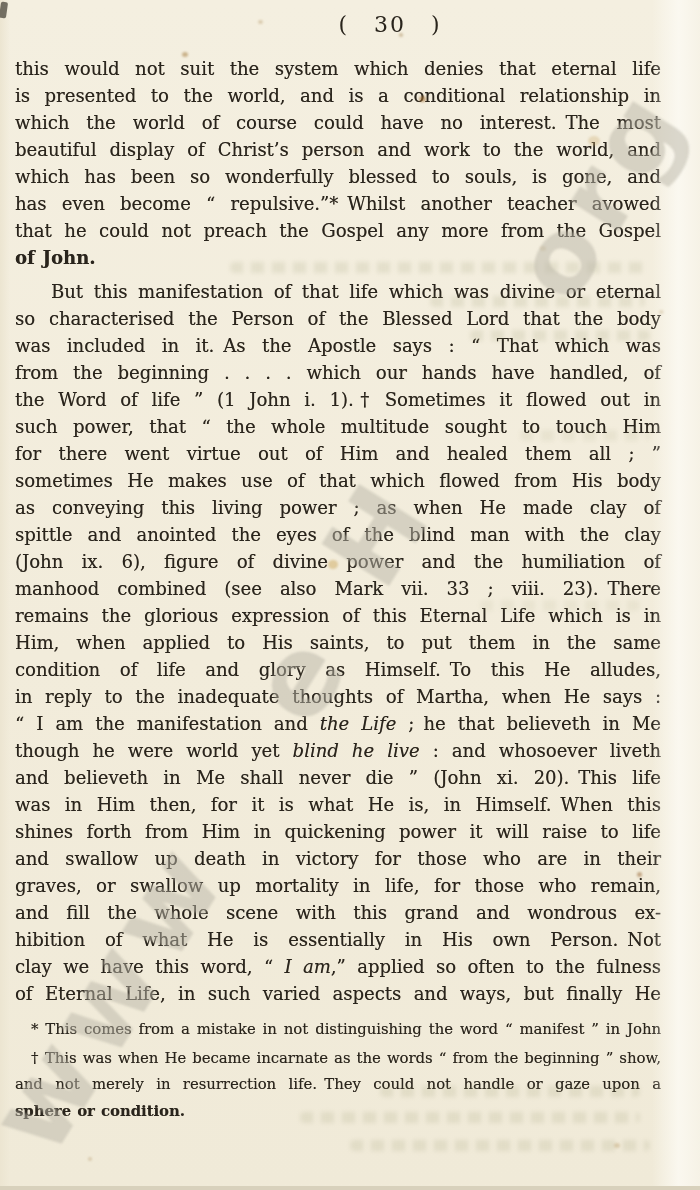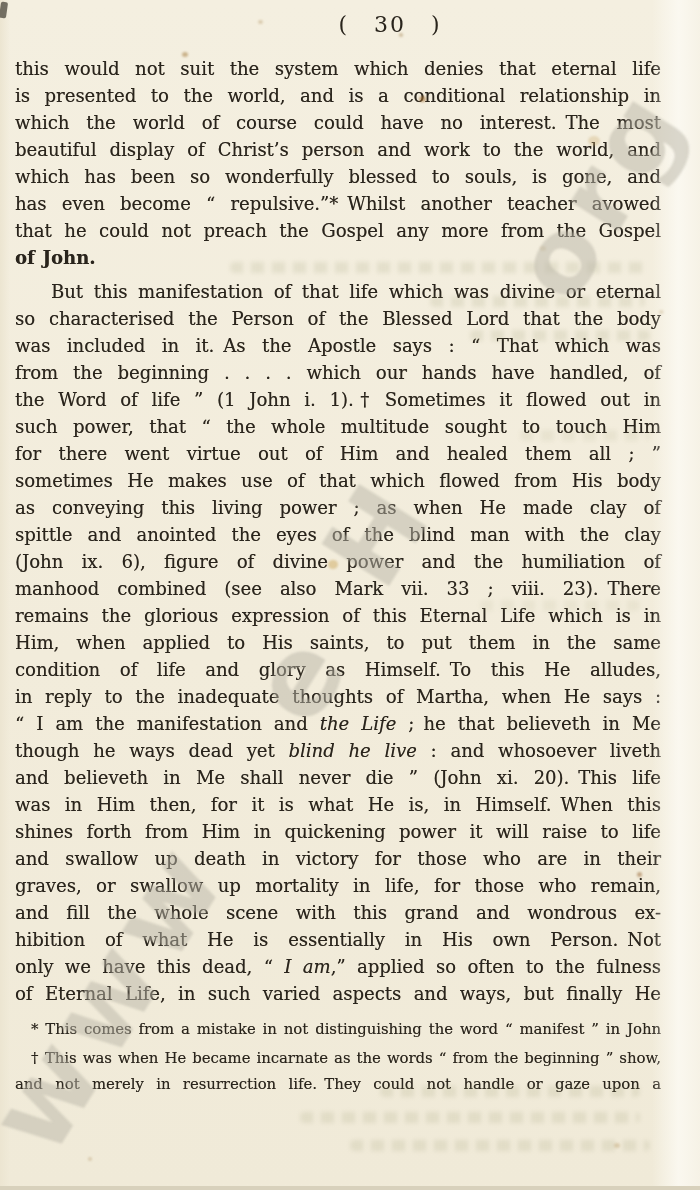--- a/index.html
+++ b/index.html
@@ -104,40 +104,41 @@
         <div class="line"><span>sometimes He makes use of that which flowed from His body</span></div>
         <div class="line"><span>as conveying this living power ; as when He made clay of</span></div>
         <div class="line"><span>spittle and anointed the eyes of the blind man with the clay</span></div>
         <div class="line"><span>(John ix. 6), figure of divine power and the humiliation of</span></div>
         <div class="line"><span>manhood combined (see also Mark vii. 33 ; viii. 23). There</span></div>
         <div class="line"><span>remains the glorious expression of this Eternal Life which is in</span></div>
         <div class="line"><span>Him, when applied to His saints, to put them in the same</span></div>
         <div class="line"><span>condition of life and glory as Himself. To this He alludes,</span></div>
         <div class="line"><span>in reply to the inadequate thoughts of Martha, when He says :</span></div>
         <div class="line"><span>“ I am the manifestation and </span><i>the Life</i><span> ; he that believeth in Me</span></div>
-        <div class="line"><span>though he ways dead yet </span><i>blind he live</i><span> : and whosoever liveth</span></div>
+        <div class="line"><span>though he were world yet </span><i>blind he live</i><span> : and whosoever liveth</span></div>
         <div class="line"><span>and believeth in Me shall never die ” (John xi. 20). This life</span></div>
         <div class="line"><span>was in Him then, for it is what He is, in Himself. When this</span></div>
         <div class="line"><span>shines forth from Him in quickening power it will raise to life</span></div>
         <div class="line"><span>and swallow up death in victory for those who are in their</span></div>
         <div class="line"><span>graves, or swallow up mortality in life, for those who remain,</span></div>
         <div class="line"><span>and fill the whole scene with this grand and wondrous ex-</span></div>
         <div class="line"><span>hibition of what He is essentially in His own Person. Not</span></div>
-        <div class="line"><span>only we have this dead, “ </span><i>I am</i><span>,” applied so often to the fulness</span></div>
+        <div class="line"><span>clay we have this word, “ </span><i>I am</i><span>,” applied so often to the fulness</span></div>
         <div class="line"><span>of Eternal Life, in such varied aspects and ways, but finally He</span></div>
       </div>
     </div>
 
   <div class="footnotes" id="footnotes">
       <div class="para">
         <div class="line indent"><span>* This comes from a mistake in not distinguishing the word “ manifest ” in John</span></div>
       </div>
       <div class="para">
         <div class="line indent"><span>† This was when He became incarnate as the words “ from the beginning ” show,</span></div>
         <div class="line"><span>and not merely in resurrection life. They could not handle or gaze upon a</span></div>
+        <div class="line flush"><span>sphere or condition.</span></div>
       </div>
     </div>
 
   <span class="wm wm1">www</span>
   <span class="wm wm2">e</span>
   <span class="wm wm3">H</span>
   <span class="wm wm4">org</span>
 
   <div class="ghost g1"></div>
   <div class="ghost g2"></div>

